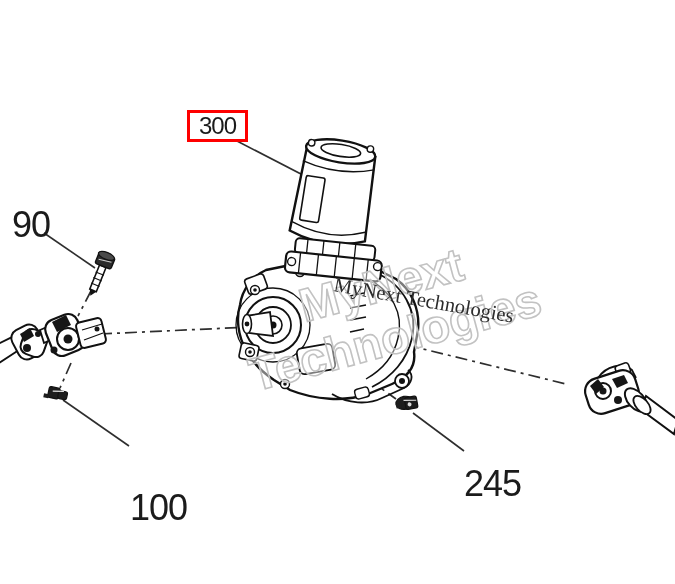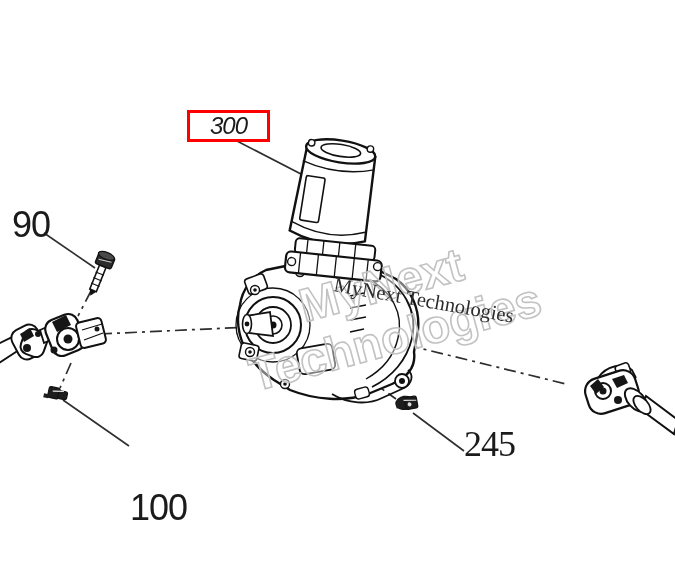--- a/index.html
+++ b/index.html
@@ -8,21 +8,21 @@
     overflow:hidden;font-family:"Liberation Sans",sans-serif;
   }
   .stage svg{position:absolute;left:0;top:0;}
   .part-label{
     position:absolute;color:#1b1b1b;font-size:36px;letter-spacing:-1px;
     font-family:"Liberation Sans",sans-serif;line-height:1;cursor:pointer;
     user-select:none;
   }
   .callout-box{
     position:absolute;left:187px;top:110px;border:3px solid #fe0000;
-    padding:1px 20px;background:#ffffff;font-style:italic;
+    padding:1px 9px;background:#ffffff;
   }
   .callout-box .part-label{position:static;font-size:24px;}
 </style>
 </head>
 <body>
 
 <div class="stage">
 
   <svg width="675" height="584" viewBox="0 0 675 584">
 
@@ -174,14 +174,14 @@
   </svg>
 
   <div class="callout-box">
     <span class="part-label">300</span>
   </div>
 
   <span class="part-label" style="left:12px;top:207px;">90</span>
 
   <span class="part-label" style="left:130px;top:462px;margin-top:28px;">100</span>
 
-  <span class="part-label" style="left:464px;top:426px;font-family:Liberation Serif, serif;">245</span>
+  <span class="part-label" style="left:464px;top:466px;">245</span>
 </div>
 
 </body></html>

